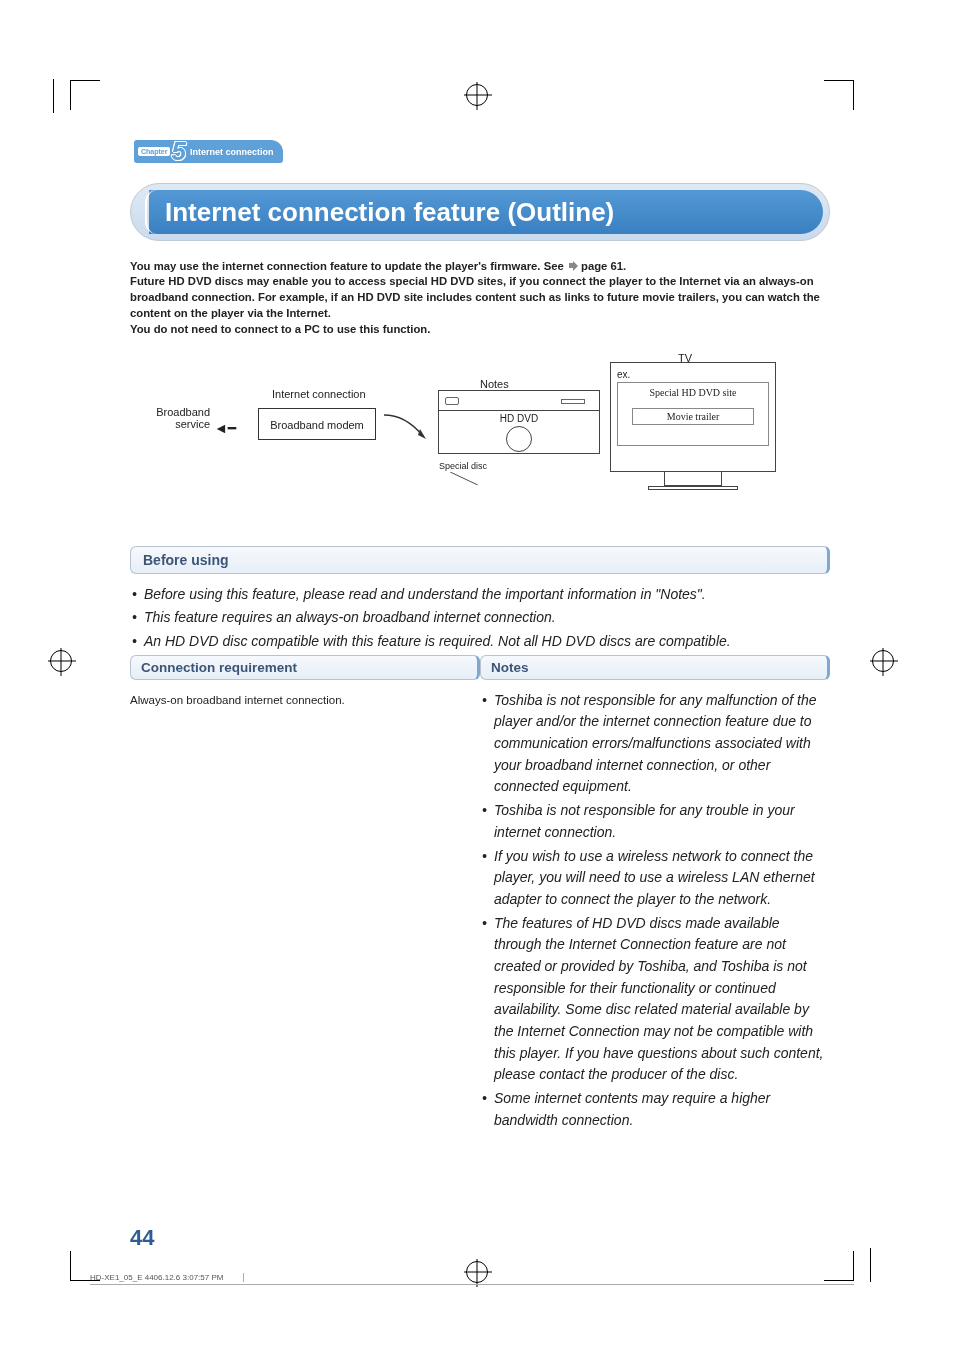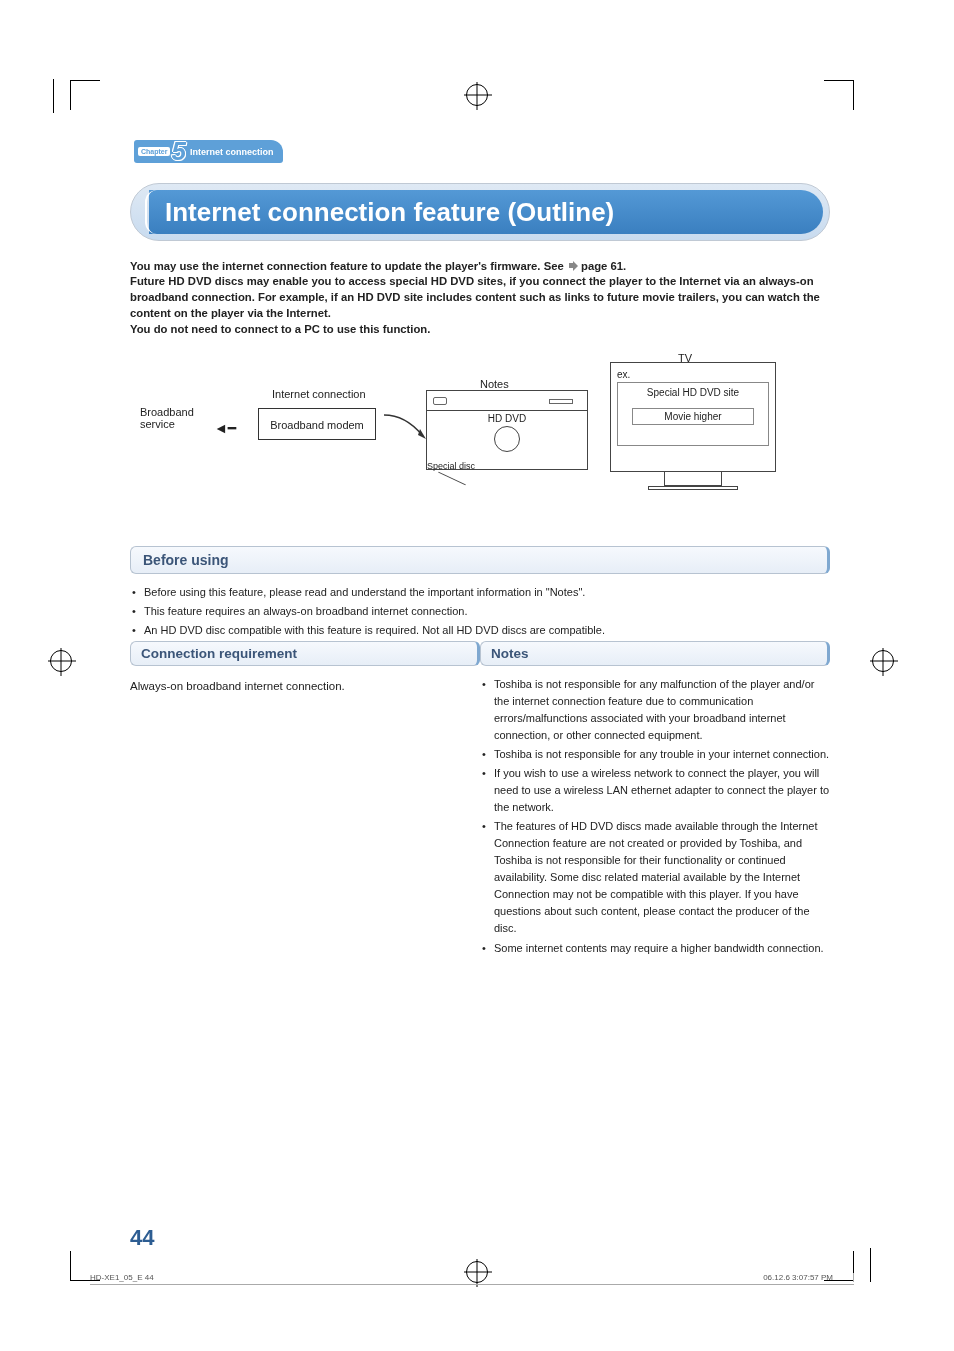--- a/index.html
+++ b/index.html
@@ -115,67 +115,67 @@
     content:""; position:absolute; left:6px; top:1px;
     border-left:5px solid #888; border-top:5px solid transparent; border-bottom:5px solid transparent;
   }
 
   .diagram {
     margin-top: 20px;
     height: 160px;
     position: relative;
     font-size: 11px;
   }
-  .diagram .lbl { position:absolute; text-align:left; }
+  .diagram .lbl { position:absolute; text-align:right; }
   .diagram .tv-label { left: 548px; top: -6px; }
   .diagram .player-label { left: 350px; top: 20px; }
   .diagram .conn-label { left: 142px; top: 30px; }
   .diagram .bb-label { left:10px; top:48px; width:70px; }
   .diagram .modem-box { position:absolute; left:128px; top:50px; width:118px; height:32px; border:1px solid #333; text-align:center; line-height:32px; }
   .d-arrow-l { position:absolute; left:84px; top:62px; font-size:14px; }
   .d-arrow-r { position:absolute; left:252px; top:55px; }
   .d-arrow-r svg { overflow:visible; }
 
   .player-box {
-    position:absolute; left:296px; top:32px;
-    width:162px; height:80px;
+    position:absolute; left:308px; top:32px;
+    width:162px; height:64px;
     border:1px solid #444;
   }
   .player-box .top { height:20px; border-bottom:1px solid #444; position:relative;}
   .player-box .top::before{content:"";position:absolute;left:6px;top:6px;width:12px;height:6px;border:1px solid #666;border-radius:2px;}
   .player-box .top::after{content:"";position:absolute;right:14px;top:8px;width:22px;height:3px;border:1px solid #666;}
   .player-box .bot { height:58px; position:relative; text-align:center; font-size:10px; padding-top:2px;}
   .player-box .disc{ width:26px;height:26px;border:1px solid #444;border-radius:50%;margin:2px auto 0;}
   .player-box .disc-lbl{position:absolute; bottom:-2px; left:0; right:0; text-align:left; font-size:9px;}
   .player-box .slash{position:absolute;left:10px;bottom:-10px;width:30px;height:1px;background:#444;transform:rotate(25deg);}
 
   .tv-box {
     position:absolute; left:480px; top:4px;
     width:166px; height:136px;
   }
   .tv-screen { border:1px solid #444; height:110px; padding:6px; font-size:10px;}
-  .tv-inner { border:1px solid #888; height:64px; margin-top:2px; text-align:center; padding-top:4px;}
+  .tv-inner { border:1px solid #888; height:64px; margin-top:2px; text-align:center; padding-top:4px;font-family:Liberation Serif, serif;}
   .tv-btn { border:1px solid #888; margin:10px 14px 0; padding:2px; font-size:10px;}
   .tv-stand { height:14px; border-left:1px solid #444;border-right:1px solid #444;border-bottom:1px solid #444; margin:0 54px; position:relative;}
   .tv-base { height:4px; border:1px solid #444; margin:0 38px;}
 
   .section-head {
     margin-top: 28px;
     border: 1px solid #b7c3d1;
     border-right: 3px solid #7fa8d0;
     border-radius: 6px 6px 6px 6px;
     background: linear-gradient(#f6f9fd,#e7eef7);
     padding: 5px 12px;
     font-weight: bold;
     font-size: 14px;
     color: #3d5d82;
   }
   .section-head.dark { color:#3b5578; }
 
-  ul.bul { list-style: none; margin-top:10px; font-size:11px; line-height:1.55; }
+  ul.bul { list-style: none; margin-top:10px; font-size:14px; line-height:1.55;font-style:italic; }
   ul.bul > li { position:relative; padding-left:14px; margin-bottom:2px;}
   ul.bul > li::before{ content:"•"; position:absolute; left:2px; top:0; }
 
   .two-col {
     display:flex; 
   }
   .two-col > div { flex:1; }
   .col-head {
     border: 1px solid #b7c3d1;
     border-right: 3px solid #7fa8d0;
@@ -187,21 +187,21 @@
   .col-body { font-size: 11.5px; margin-top: 12px; line-height:1.5; }
 
   .page-num {
     position:absolute;
     left:130px; bottom:100px;
     font-size:22px; font-weight:bold; color:#2d5d92;
   }
 
   .footer {
     position:absolute; left:90px; right:100px; bottom:66px;
-    display:flex; justify-content:space-between;
+    display:flex; 
     font-size:8px; color:#555;
     border-bottom: 0.5px solid #aaa;
     padding-bottom: 2px;
   }
   .footer-right { border-right: 0.5px solid #aaa; padding-right:20px; }
 </style>
 </head>
 <body>
 
 <div class="crop-tl"></div>
@@ -255,21 +255,21 @@
         <div class="disc-lbl">Special disc</div>
         <div class="slash"></div>
       </div>
     </div>
 
     <div class="tv-box">
       <div class="tv-screen">
         <span>ex.</span>
         <div class="tv-inner">
           <span>Special HD DVD site</span>
-          <div class="tv-btn">Movie higher</div>
+          <div class="tv-btn">Movie trailer</div>
         </div>
       </div>
       <div class="tv-stand"></div>
       <div class="tv-base"></div>
     </div>
   </div>
 
   <div class="section-head dark">Before using</div>
   <ul class="bul">
     <li>Before using this feature, please read and understand the important information in "Notes".</li>

